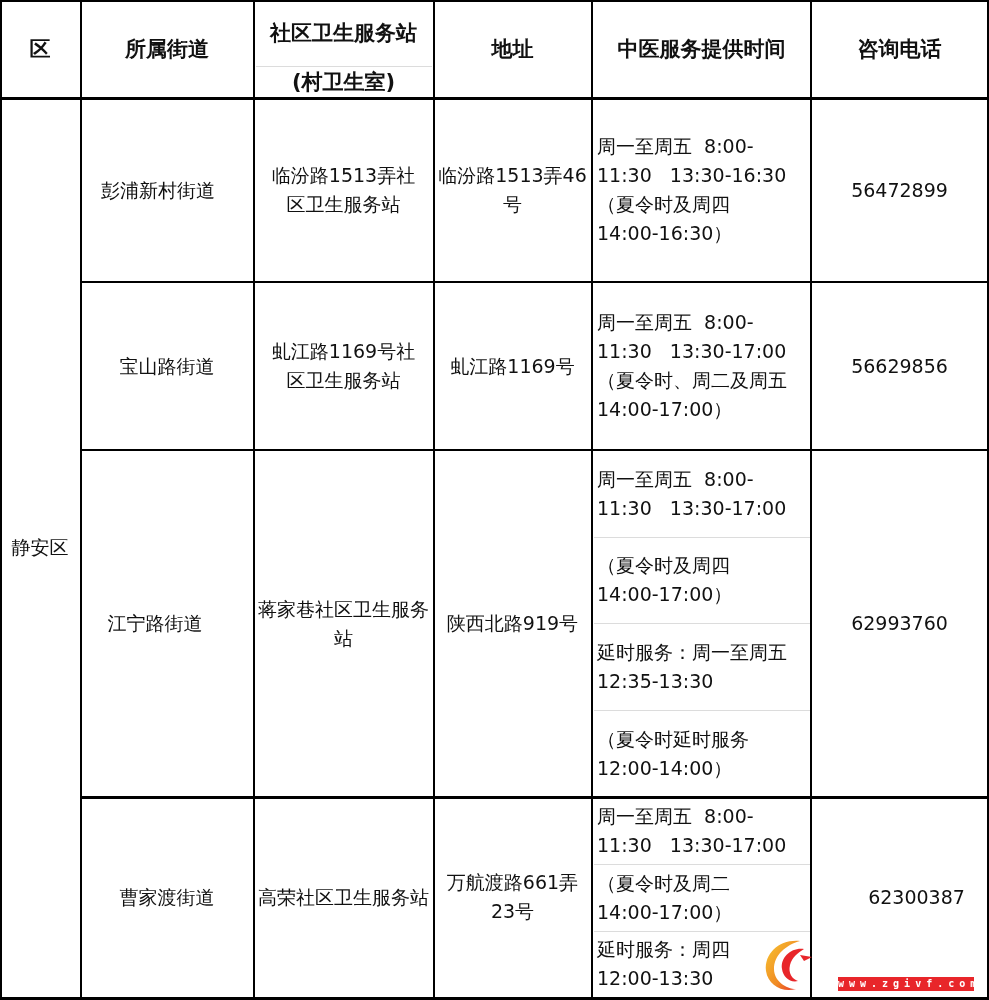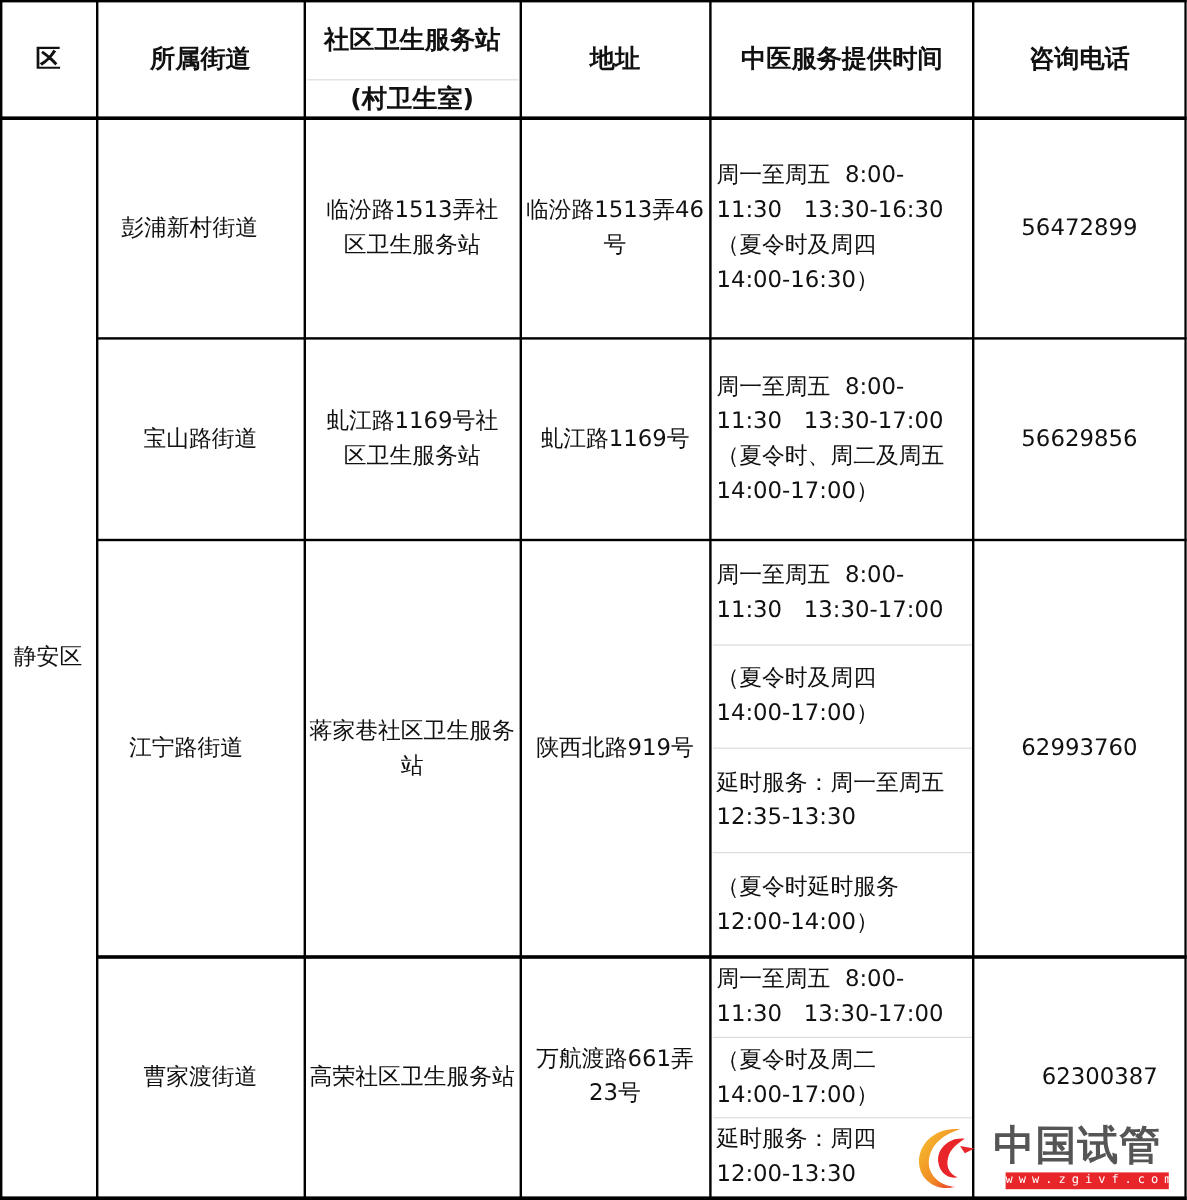--- a/index.html
+++ b/index.html
@@ -14,21 +14,21 @@
           text-align: center; box-sizing: border-box; font-size: 19px; line-height: 29px; padding: 0 4px; }
   .hdr { font-weight: bold; font-size: 21px; }
   .time { position: absolute; box-sizing: border-box; font-size: 19px; line-height: 29px;
           padding-left: 5px; display: flex; flex-direction: column; justify-content: center; white-space: pre; }
   .wm { position: absolute; left: 760px; top: 933px; width: 220px; height: 60px; }
   .wm-logo { position: absolute; left: 0; top: 2px; width: 58px; height: 58px; }
   .wm-text { position: absolute; left: 68px; top: 2px; font-family: "DejaVu Serif", serif;
              font-weight: bold; font-size: 34px; color: #555; letter-spacing: 1px; line-height: 40px; }
   .wm-url { position: absolute; left: 78px; top: 44px; width: 136px; height: 14px; background: #e8262a;
             color: #fff; font-size: 10px; line-height: 14px; text-align: center; letter-spacing: 5px;
-            font-family: "DejaVu Sans Mono", monospace; font-weight: normal; }
+            font-family: "DejaVu Sans Mono", monospace; font-weight: bold; }
 </style>
 </head>
 <body>
 
 <div>
 
   <div class="cell hdr abs" style="left:0;top:0;width:80px;height:98px;">区</div>
   <div class="cell hdr abs" style="left:80px;top:0;width:174px;height:98px;">所属街道</div>
   <div class="cell hdr abs" style="left:254px;top:0;width:179px;height:66px;">社区卫生服务站</div>
   <div class="cell hdr abs" style="left:254px;top:66px;width:179px;height:32px;">(村卫生室)</div>
@@ -109,15 +109,14 @@
       <linearGradient id="g1" x1="0" y1="0" x2="1" y2="1">
         <stop offset="0" stop-color="#f7c531"></stop>
         <stop offset="0.6" stop-color="#f08a24"></stop>
         <stop offset="1" stop-color="#e8262a"></stop>
       </linearGradient>
     </defs>
     <path d="M40 6 C20 4 4 18 6 36 C8 50 22 58 36 54 C26 54 14 46 14 34 C14 20 26 10 40 6 Z" fill="url(#g1)"></path>
     <path d="M44 14 C32 12 20 22 22 34 C23 42 30 48 38 46 C32 44 28 38 30 30 C32 22 38 18 44 14 Z" fill="#e8262a"></path>
     <path d="M40 20 L52 22 L44 26 Z" fill="#e8262a"></path>
   </svg>
-  <div class="wm-text">中国试管</div>
   <div class="wm-url">www.zgivf.com</div>
 </div>
 
 </body></html>

